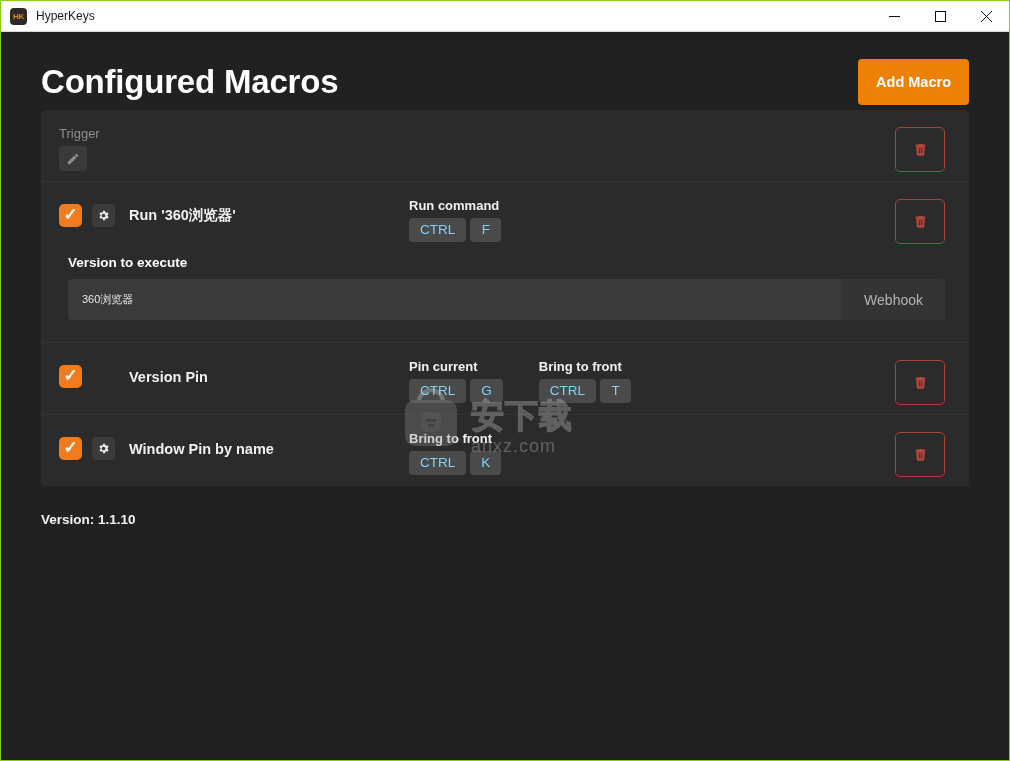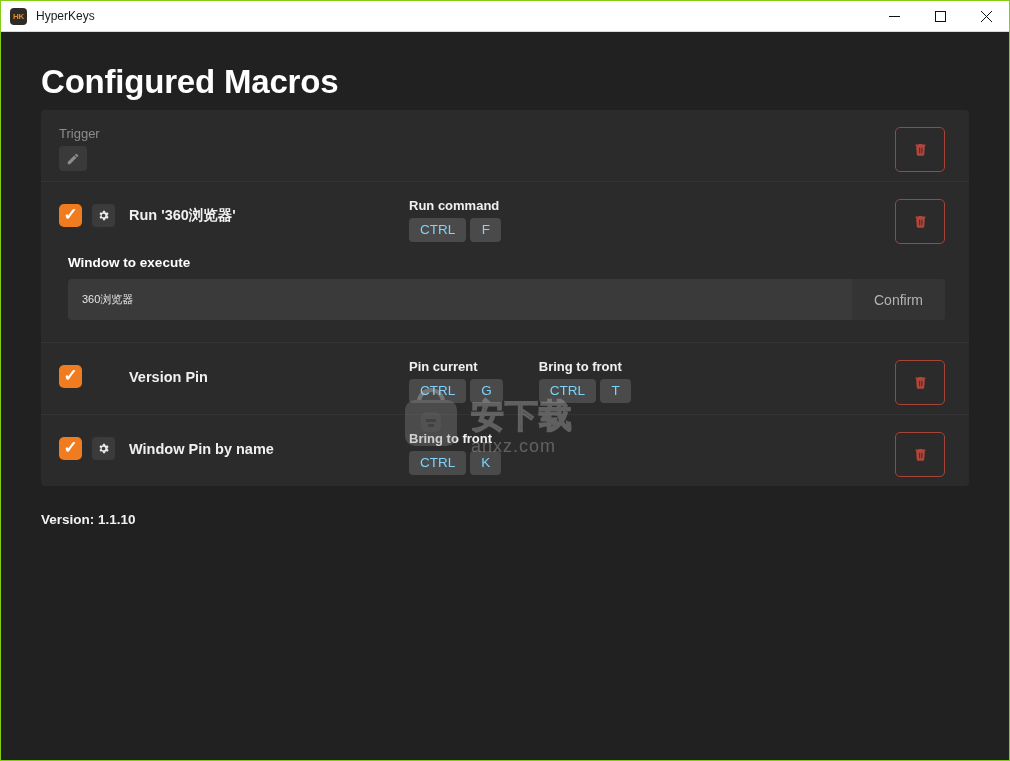--- a/index.html
+++ b/index.html
@@ -356,20 +356,21 @@
             <line x1="11" y1="0" x2="0" y2="11" stroke="#111" stroke-width="1"></line>
           </svg>
       </div>
     </div>
   </div>
 
   <div class="page">
 
     <div class="page-header">
       <div class="page-title">Configured Macros</div>
+      <button class="add-macro-btn">Add Macro</button>
     </div>
 
     <div class="macro-list">
 
       <div class="macro-row">
         <div class="row-main">
           <div class="row-triggers">
             <div class="trigger-group">
               <div class="trigger-label muted">Trigger</div>
               <div class="edit-btn">
@@ -413,24 +414,24 @@
           </div>
           <div class="row-delete">
             <div class="delete-btn">
               <svg width="15" height="15" viewBox="0 0 24 24" fill="#b4453a">
                   <path d="M9 3v1H4v2h1l1 14a2 2 0 0 0 2 2h8a2 2 0 0 0 2-2l1-14h1V4h-5V3H9zm1 6h1.5v9H10V9zm3.5 0H15v9h-1.5V9z"></path>
                 </svg>
             </div>
           </div>
         </div>
         <div class="row-expanded">
-          <div class="field-label">Window to execute</div>
+          <div class="field-label">Version to execute</div>
           <div class="input-wrap">
             <div class="value">360浏览器</div>
-            <button class="confirm-btn">Confirm</button>
+            <button class="confirm-btn">Webhook</button>
           </div>
         </div>
       </div>
 
       <div class="macro-row">
         <div class="row-main">
           <div class="row-left">
             <div class="checkbox checked">
                 <span class="tick">✓</span>
               </div>

